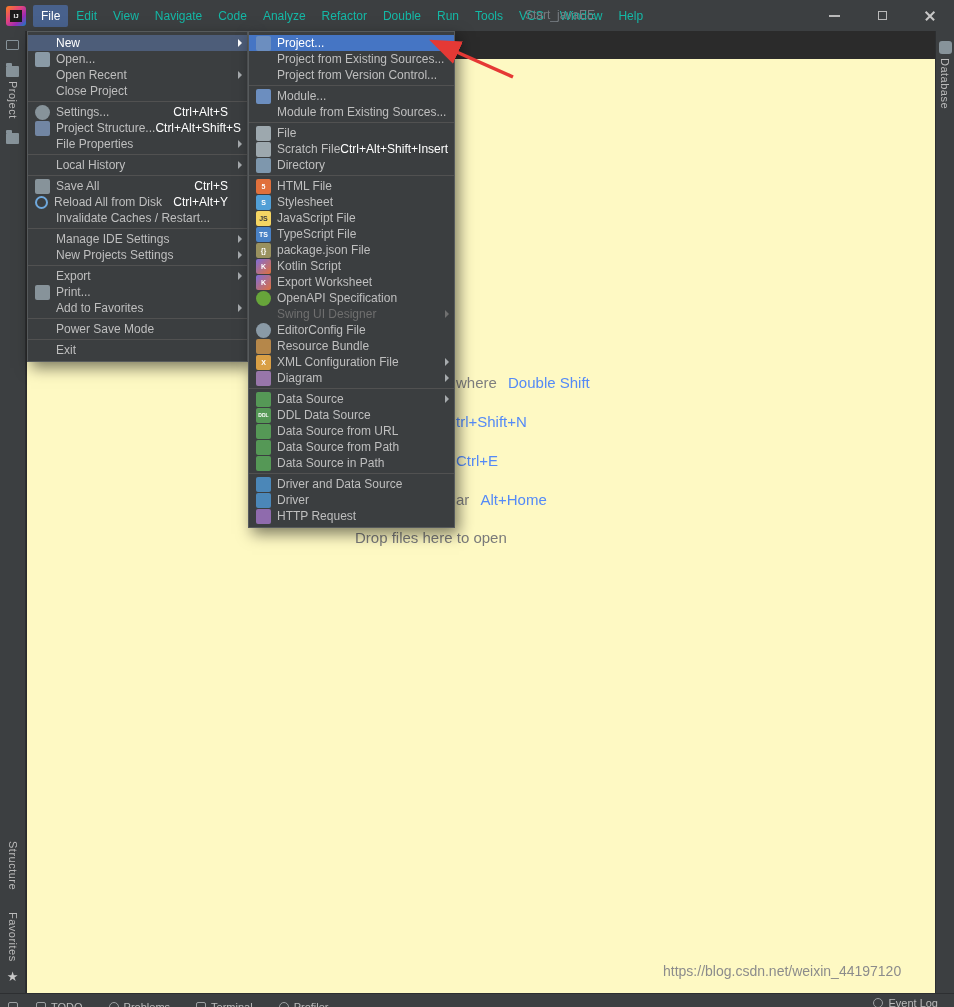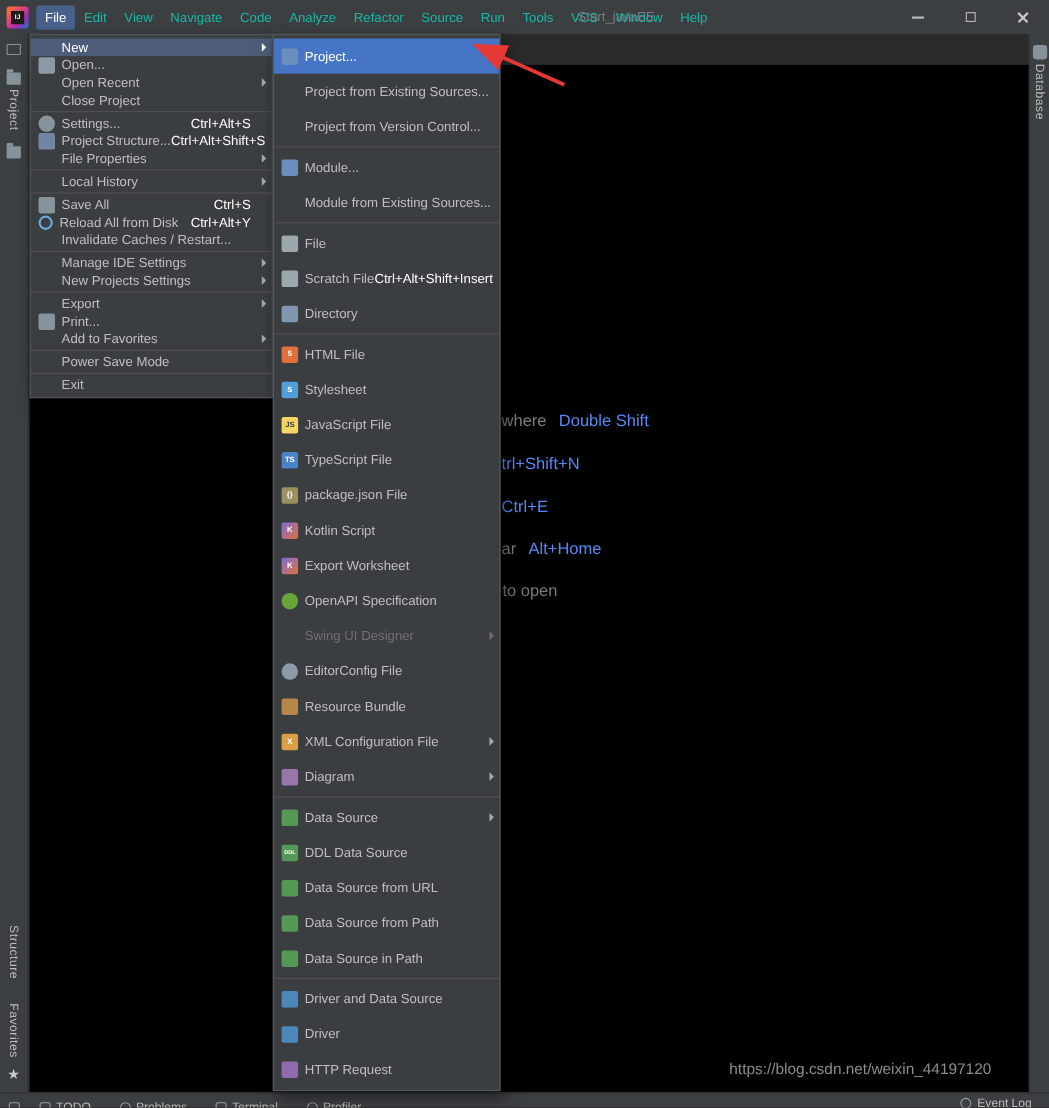--- a/index.html
+++ b/index.html
@@ -61,21 +61,21 @@
                  border-left:1px solid #2d2f31; display:flex; flex-direction:column; align-items:center; }
   .vtext { writing-mode:vertical-rl; font-size:11px; color:#bbbbbb; letter-spacing:0.5px; }
   .stripe-ico { width:13px; height:11px; background:#87939a; border-radius:1px; position:relative; }
   .stripe-ico.folder::before { content:""; position:absolute; left:0; top:-3px; width:6px; height:3px;
                                background:#87939a; border-radius:1px 1px 0 0; }
   .stripe-ico.monitor { background:transparent; border:1.5px solid #87939a; height:10px; }
   .stripe-ico.db { border-radius:3px 3px 3px 3px; background:#87939a; height:13px; }
   .star { color:#c8c8c8; font-size:13px; line-height:13px; }
 
   
-  .editor { position:absolute; left:27px; top:59px; width:908px; height:934px; background:#000000; }
+  .editor { position:absolute; left:27px; top:59px; width:908px; height:934px; background:#fef9c3; }
   .hint { position:absolute; font-size:15px; white-space:nowrap; }
   .hint-label { color:#7f7f7f; }
   .hint-key { color:#548af7; margin-left:7px; }
   .hint-key.noml { margin-left:0; }
   .drop-hint { position:absolute; font-size:15px; color:#7a7a7a; white-space:nowrap; }
   .watermark { position:absolute; left:636px; top:904px; font-size:14px; color:#8c8c8c; white-space:nowrap; }
 
   
   .statusbar { position:absolute; left:0; bottom:0; width:954px; height:14px; background:#3c3f41;
                border-top:1px solid #2d2f31; overflow:hidden; font-size:11px; }
@@ -87,21 +87,21 @@
   .sic.ic-problems, .sic.ic-profiler { border-radius:50%; }
   .eventlog { position:absolute; right:16px; top:3px; display:flex; align-items:center; gap:5px; color:#bbbbbb; }
   .sic.ic-event-log { border-radius:50%; }
 
   
   .menu { position:absolute; background:#3b3e40; border:1px solid #565a5c; padding:3px 0;
           box-shadow:4px 6px 14px rgba(0,0,0,0.5); }
   .file-menu { left:27px; top:31px; width:221px; z-index:20; }
   .new-submenu { left:248px; top:31px; width:207px; z-index:30; }
   .menu-item { display:flex; align-items:center; height:16px; padding:0 5px 0 7px; color:#bfbfbf; }
-  .new-submenu .menu-item { height:32px; }
+  .new-submenu .menu-item { height:16px; }
   .menu-item .lbl { white-space:nowrap; }
   .menu-item .spacer { flex:1; }
   .menu-item .sc { color:#ffffff; margin-right:5px; white-space:nowrap; }
   .menu-item .arr { width:0; height:0; border-left:4px solid #a7abae; border-top:4px solid transparent;
                     border-bottom:4px solid transparent; margin-left:5px; flex-shrink:0; }
   .file-menu .menu-item.selected { background:#4d5d79; color:#ffffff; }
   .new-submenu .menu-item.selected { background:#4575c4; color:#ffffff; }
   .menu-item.selected .arr { border-left-color:#ffffff; }
   .menu-item.selected .sc { color:#dddddd; }
   .menu-item.disabled { color:#6f6f6f; }
@@ -157,21 +157,21 @@
     </div>
     <div class="menubar">
 
     <span class="mb-item active"><span>File</span></span>
         <span class="mb-item"><span>Edit</span></span>
         <span class="mb-item"><span>View</span></span>
         <span class="mb-item"><span>Navigate</span></span>
         <span class="mb-item"><span>Code</span></span>
         <span class="mb-item"><span>Analyze</span></span>
         <span class="mb-item"><span>Refactor</span></span>
-        <span class="mb-item"><span>Source</span></span>
+        <span class="mb-item"><span>Double</span></span>
         <span class="mb-item"><span>Run</span></span>
         <span class="mb-item"><span>Tools</span></span>
         <span class="mb-item"><span>VCS</span></span>
         <span class="mb-item"><span>Window</span></span>
         <span class="mb-item"><span>Help</span></span>
       </div>
     <div class="win-title">Start_javaEE</div>
     <div class="win-controls">
       <div class="win-btn">
           <div class="glyph-min"></div>

